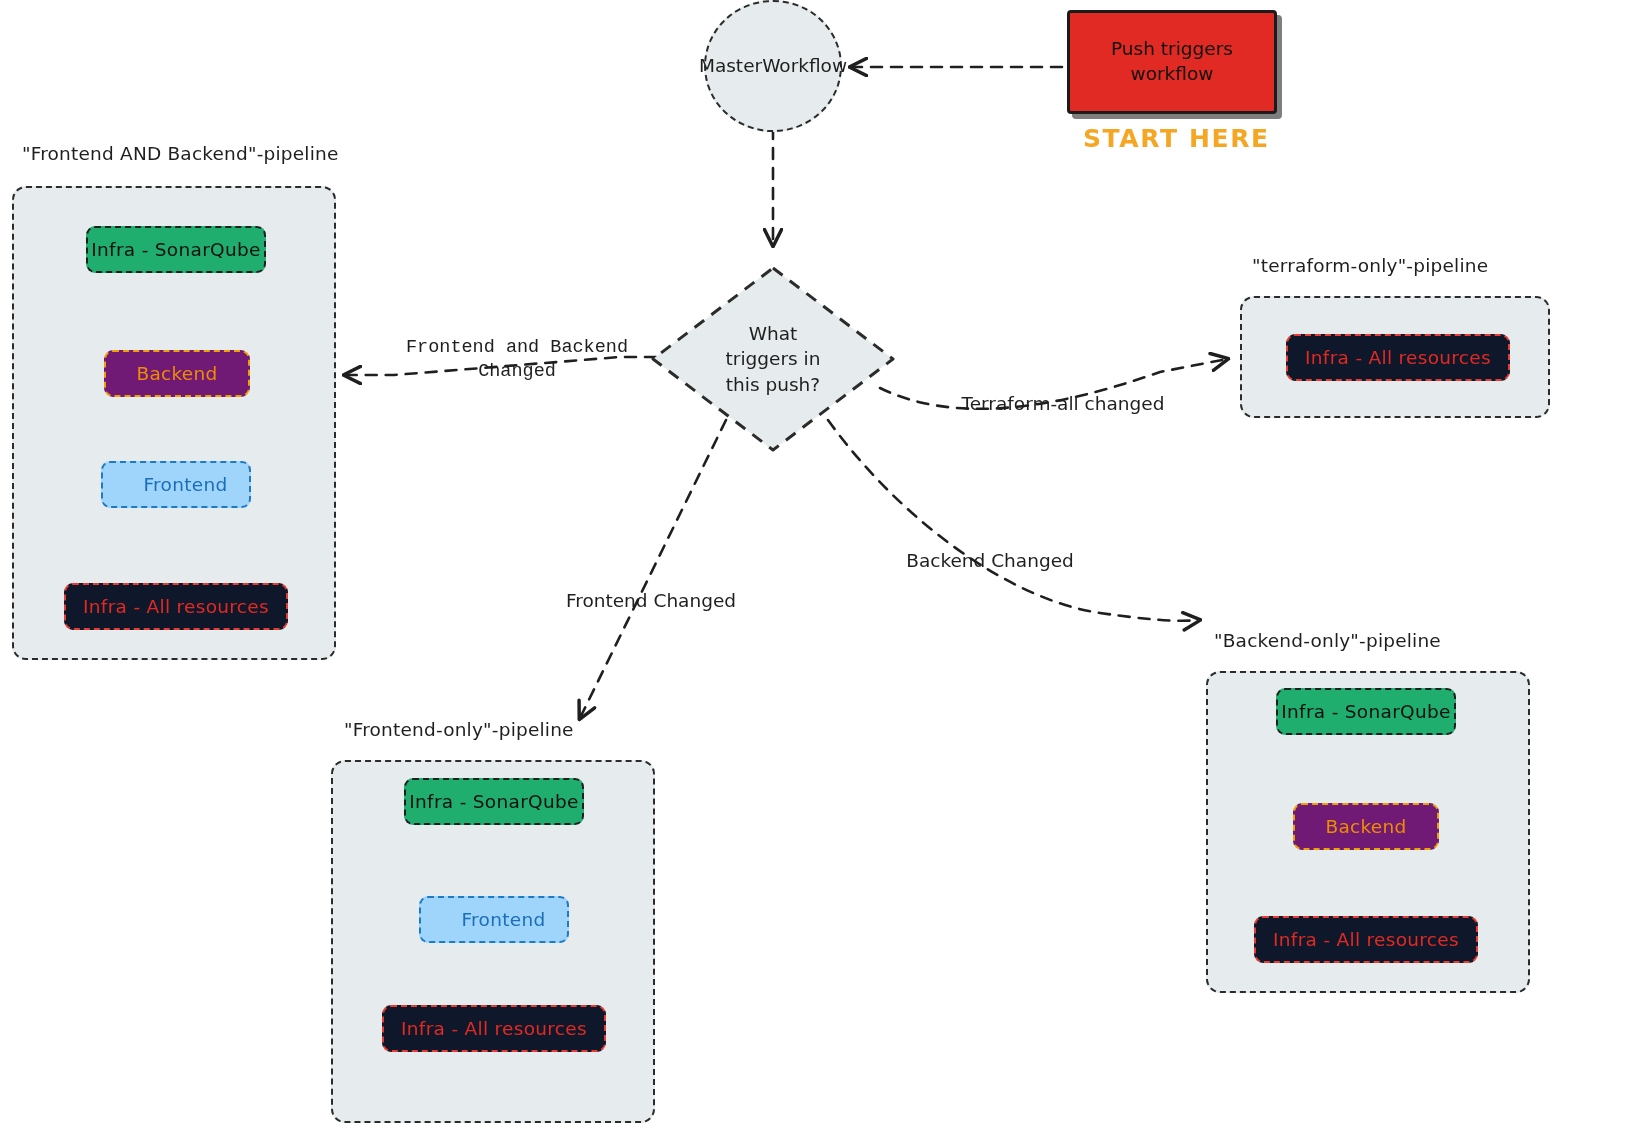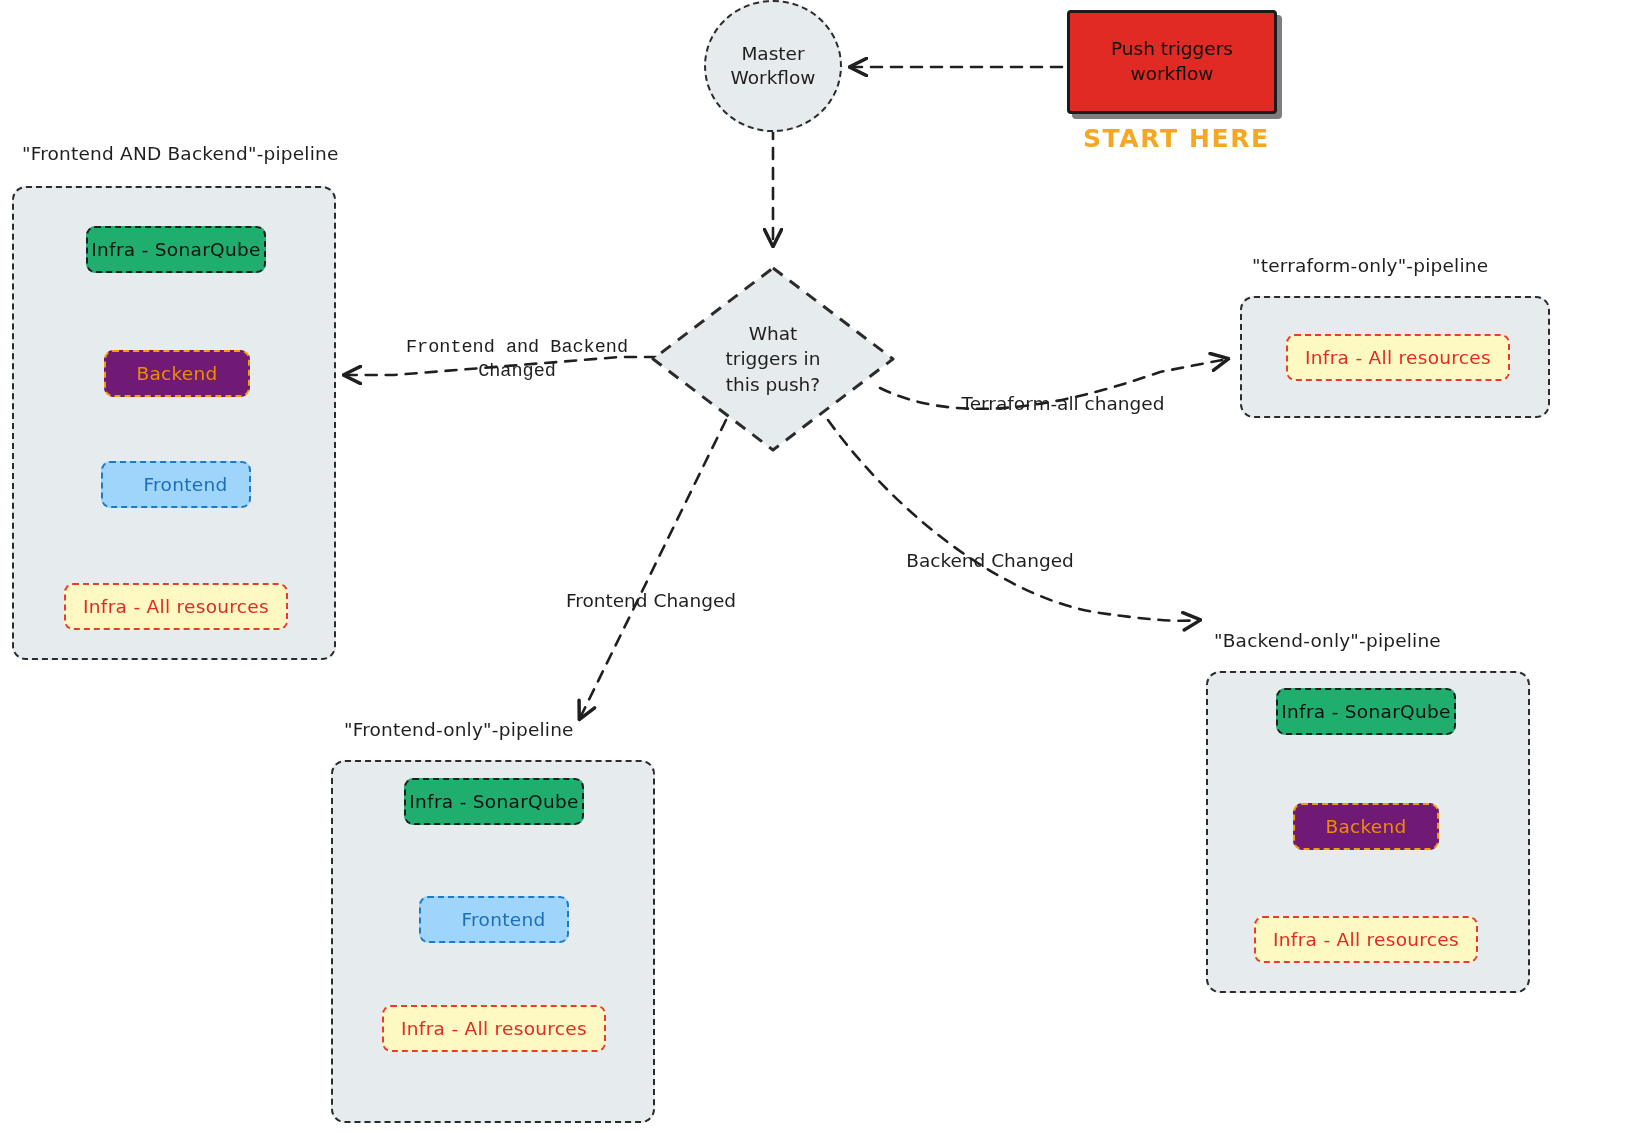--- a/index.html
+++ b/index.html
@@ -65,34 +65,34 @@
     border: 2.4px dashed #f0a000;
     color: #f08c00;
   }
   .node.frontend {
     background: #9fd4fb;
     border: 2.4px dashed #1d7ac6;
     color: #1a6fb8;
     padding-left: 19px;
   }
   .node.infra {
-    background: #fef9c3;
+    background: #0f172a;
     border: 2.4px dashed #ea3b33;
     color: #e22a22;
   }
 
   
   .circle-node {
     position: absolute;
     border-radius: 50%;
     background: #e6ebed;
     border: 2.8px dashed #2b2b2b;
     box-sizing: border-box;
     display: flex;
-    flex-direction: column;
+    flex-direction: row;
     align-items: center;
     justify-content: center;
     font-size: 18.5px;
     color: #1f1f1f;
     line-height: 1.32;
     text-align: center;
   }
 
   
   .start-box {

